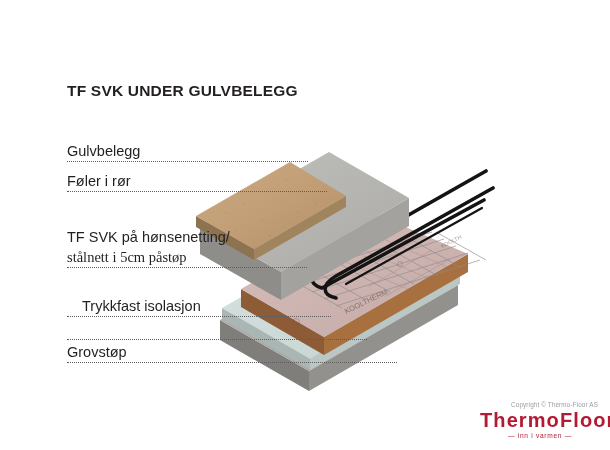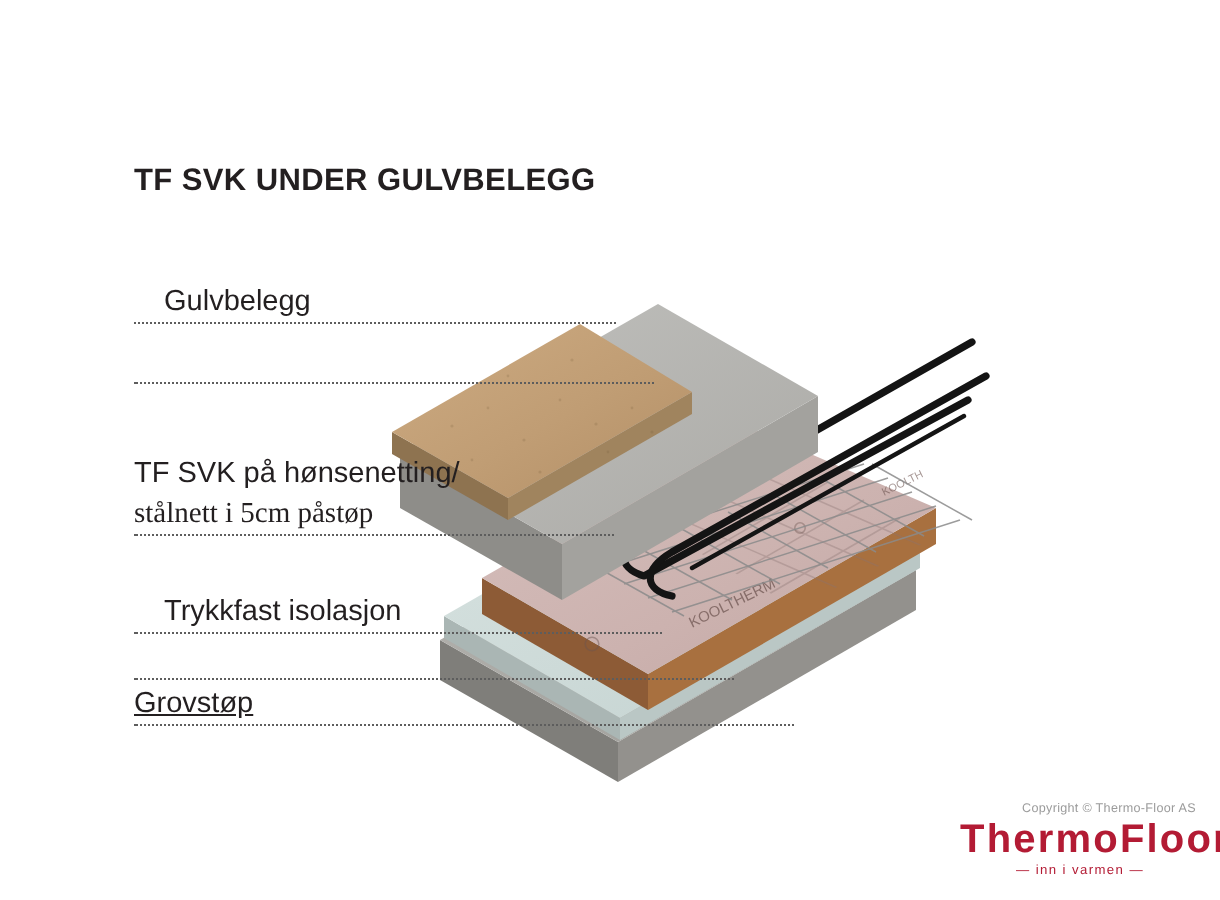--- a/index.html
+++ b/index.html
@@ -213,35 +213,36 @@
             <circle cx="74" cy="128" r="0.8"></circle>
           <circle cx="108" cy="118" r="0.7"></circle>
             <circle cx="130" cy="108" r="0.8"></circle>
           <circle cx="58" cy="80" r="0.7"></circle>
             <circle cx="90" cy="72" r="0.8"></circle>
         </g>
       </g>
     </svg>
   </div>
 
-  <div class="label" style="left:67px; top:142px;margin-left:15px;">Gulvbelegg</div>
+  <div class="label" style="left:67px; top:142px;">Gulvbelegg</div>
   <div class="leader" style="left:67px; top:161px; width:241px;"></div>
 
+  <div class="label" style="left:67px; top:172px;">Føler i rør</div>
   <div class="leader" style="left:67px; top:191px; width:260px;"></div>
 
   <div class="label" style="left:67px; top:228px;">TF SVK på hønsenetting/</div>
   <div class="label" style="left:67px; top:248px;font-family:Liberation Serif, serif;">stålnett i 5cm påstøp</div>
   <div class="leader" style="left:67px; top:267px; width:240px;"></div>
 
   <div class="label" style="left:82px; top:297px;">Trykkfast isolasjon</div>
   <div class="leader" style="left:67px; top:316px; width:264px;"></div>
 
   <div class="leader" style="left:67px; top:339px; width:300px;"></div>
 
-  <div class="label" style="left:67px; top:343px;text-decoration:underline;">Grovstøp</div>
+  <div class="label" style="left:67px; top:343px;">Grovstøp</div>
   <div class="leader" style="left:67px; top:362px; width:330px;"></div>
 
   <div id="copyright">Copyright © Thermo-Floor AS</div>
   <div id="logo-wrap">
     <div id="logo-text">ThermoFloor</div>
     <div id="logo-tag">— inn i varmen —</div>
   </div>
 
 </div>
 

